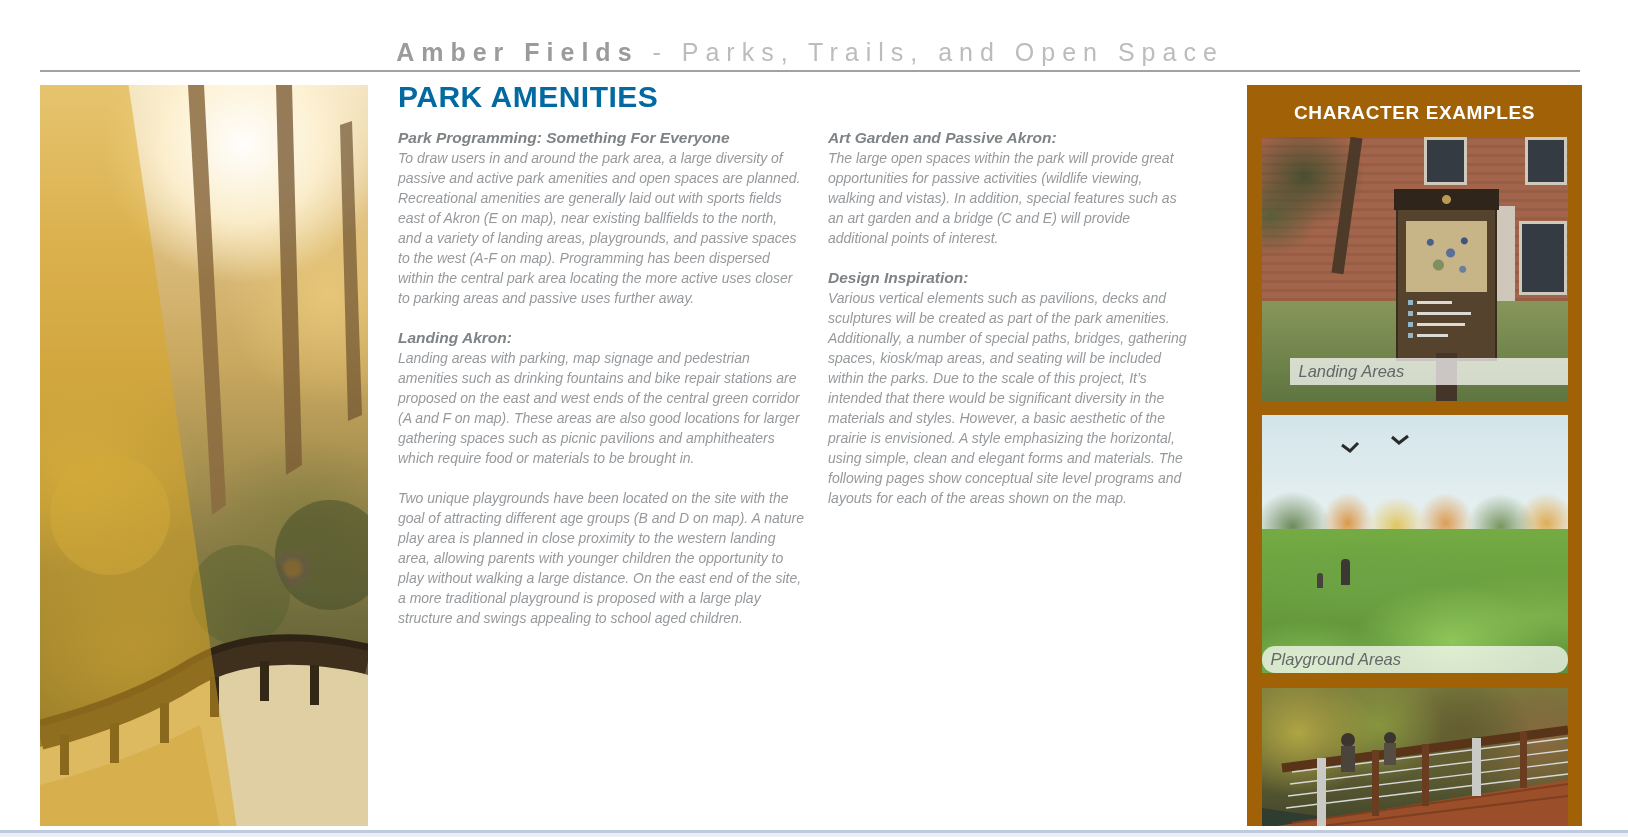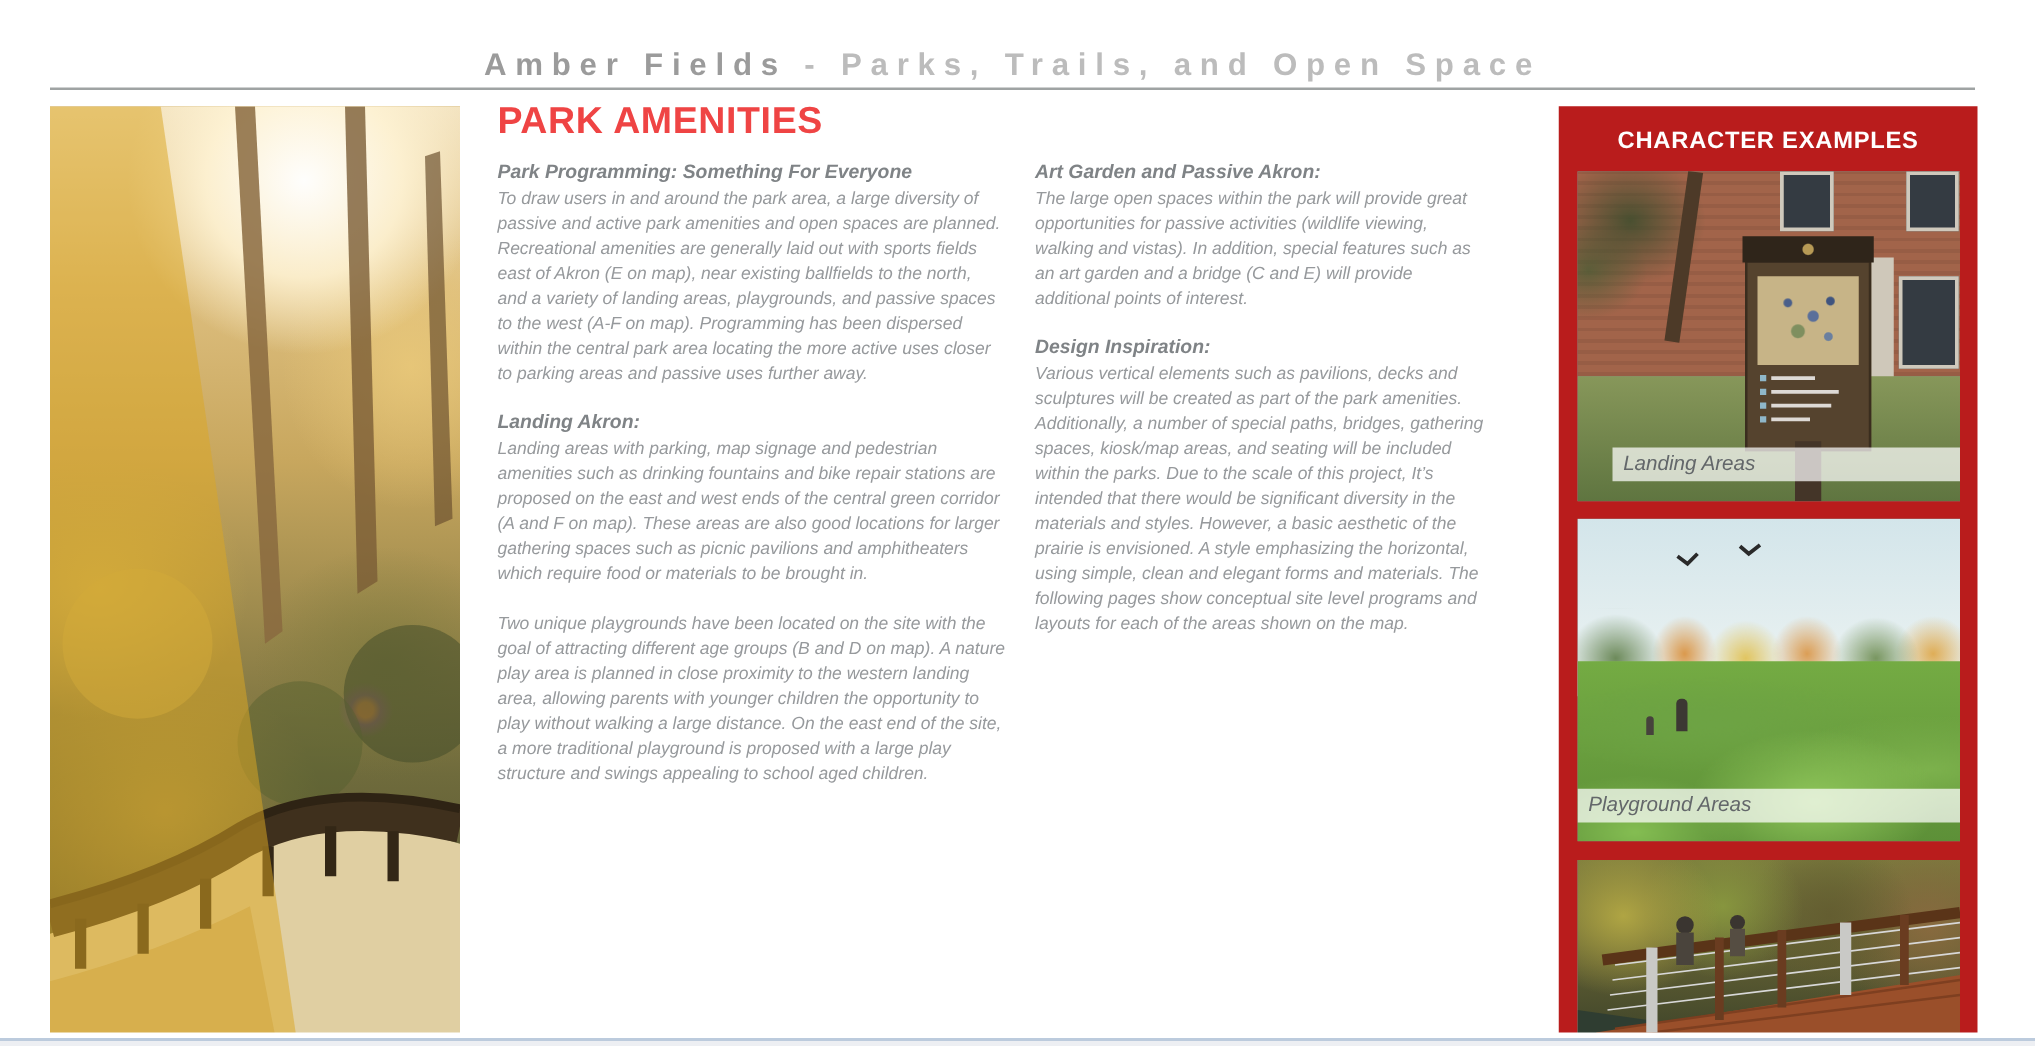--- a/index.html
+++ b/index.html
@@ -7,62 +7,62 @@
     width:1628px;height:837px;position:relative;overflow:hidden;
     background:#ffffff;
     font-family:"Liberation Sans", sans-serif;
   }
   
   .doc-header{
     position:absolute;top:38px;left:40px;width:1540px;
     text-align:center;font-size:25px;letter-spacing:7px;white-space:nowrap;
   }
   .doc-header .t1{font-weight:bold;color:#9b9b9b;}
-  .doc-header .t2{font-weight:bold;color:#bcbcbc;}
+  .doc-header .t2{font-weight:normal;color:#bcbcbc;}
   .header-rule{position:absolute;top:70px;left:40px;width:1540px;height:2px;background:#9fa3a3;}
 
   
   .trail-photo{position:absolute;left:40px;top:85px;width:328px;height:743px;overflow:hidden;background:#c8a75e;}
   .tp-base{position:absolute;inset:0;
     background:
       radial-gradient(ellipse 60% 26% at 62% 8%, rgba(255,255,255,.97), rgba(255,244,214,.85) 40%, rgba(255,238,190,0) 72%),
       radial-gradient(ellipse 45% 22% at 88% 28%, rgba(235,202,122,.8), rgba(235,202,122,0) 70%),
       radial-gradient(ellipse 52% 20% at 12% 52%, rgba(212,182,84,.75), rgba(212,182,84,0) 70%),
       radial-gradient(ellipse 46% 18% at 82% 60%, rgba(118,118,58,.6), rgba(118,118,58,0) 70%),
       radial-gradient(ellipse 55% 22% at 28% 76%, rgba(190,160,70,.5), rgba(190,160,70,0) 70%),
       radial-gradient(circle at 77% 65%, rgba(250,140,60,.85) 0 6px, rgba(180,80,160,.45) 12px, rgba(180,80,160,0) 22px),
       linear-gradient(180deg,#f3e3c0 0%,#ddbe7e 20%,#c8a75e 38%,#9d8a4d 55%,#6f6b3c 72%,#5c5a34 85%,#4c4a2c 100%);
   }
   .tp-svg{position:absolute;inset:0;width:100%;height:100%;}
   .tp-gold{position:absolute;inset:0;background:rgba(219,167,36,.52);
     clip-path:polygon(0 0, 27% 0, 60% 100%, 0 100%);}
 
   
   main{position:absolute;left:398px;top:80px;width:792px;}
-  .section-title{margin:0 0 14px 0;color:#ef4444;font-size:30px;font-weight:bold;letter-spacing:.5px;}
+  .section-title{margin:0 0 14px 0;color:#0369a1;font-size:30px;font-weight:bold;letter-spacing:.5px;}
   .cols{display:flex;gap:24px;}
   .col{display:block;font-style:italic;}
   .col.c1{width:406px;}
   .col.c2{width:362px;}
   .block{margin:0 0 20px 0;}
   .block h3{margin:0;font-size:15.5px;line-height:20px;font-weight:bold;color:#7f8386;}
   .block p{margin:0;font-size:14px;line-height:20px;color:#96999c;}
 
   
-  .panel{position:absolute;left:1247px;top:85px;width:335px;height:752px;background:#b91c1c;}
+  .panel{position:absolute;left:1247px;top:85px;width:335px;height:752px;background:#a16207;}
   .panel-title{margin:0;padding-top:17px;text-align:center;color:#ffffff;
     font-size:19px;line-height:22px;font-weight:bold;letter-spacing:.6px;}
   .photo{position:relative;width:306px;margin:0 auto;overflow:hidden;background:#888;}
   .photo.p1{margin-top:13px;height:264px;}
   .photo.p2{margin-top:14px;height:258px;}
   .photo.p3{margin-top:15px;height:149px;}
   .caption{position:absolute;left:0;right:0;height:27px;background:rgba(255,255,255,.72);
     color:#63676a;font-style:italic;font-size:16.5px;line-height:27px;padding-left:9px;box-sizing:border-box;}
   .p1 .caption{bottom:16px;margin-left:28px;}
-  .p2 .caption{bottom:15px;}
+  .p2 .caption{bottom:0;border-radius:13px;}
 
   
   .lp-bldg{position:absolute;inset:0 0 38% 0;background:#a2644a;
     background-image:repeating-linear-gradient(0deg, rgba(0,0,0,.07) 0 3px, rgba(0,0,0,0) 3px 9px);}
   .lp-win{position:absolute;background:#343b42;border:3px solid #cfc9bc;box-sizing:border-box;}
   .w1{left:53%;top:0;width:14%;height:18%;}
   .w2{left:86%;top:0;width:14%;height:18%;}
   .w3{left:60%;top:34%;width:15%;height:26%;}
   .w4{left:84%;top:32%;width:16%;height:28%;}
   .lp-pilaster{position:absolute;left:74%;top:26%;width:9%;height:44%;background:#cfc8ba;}

